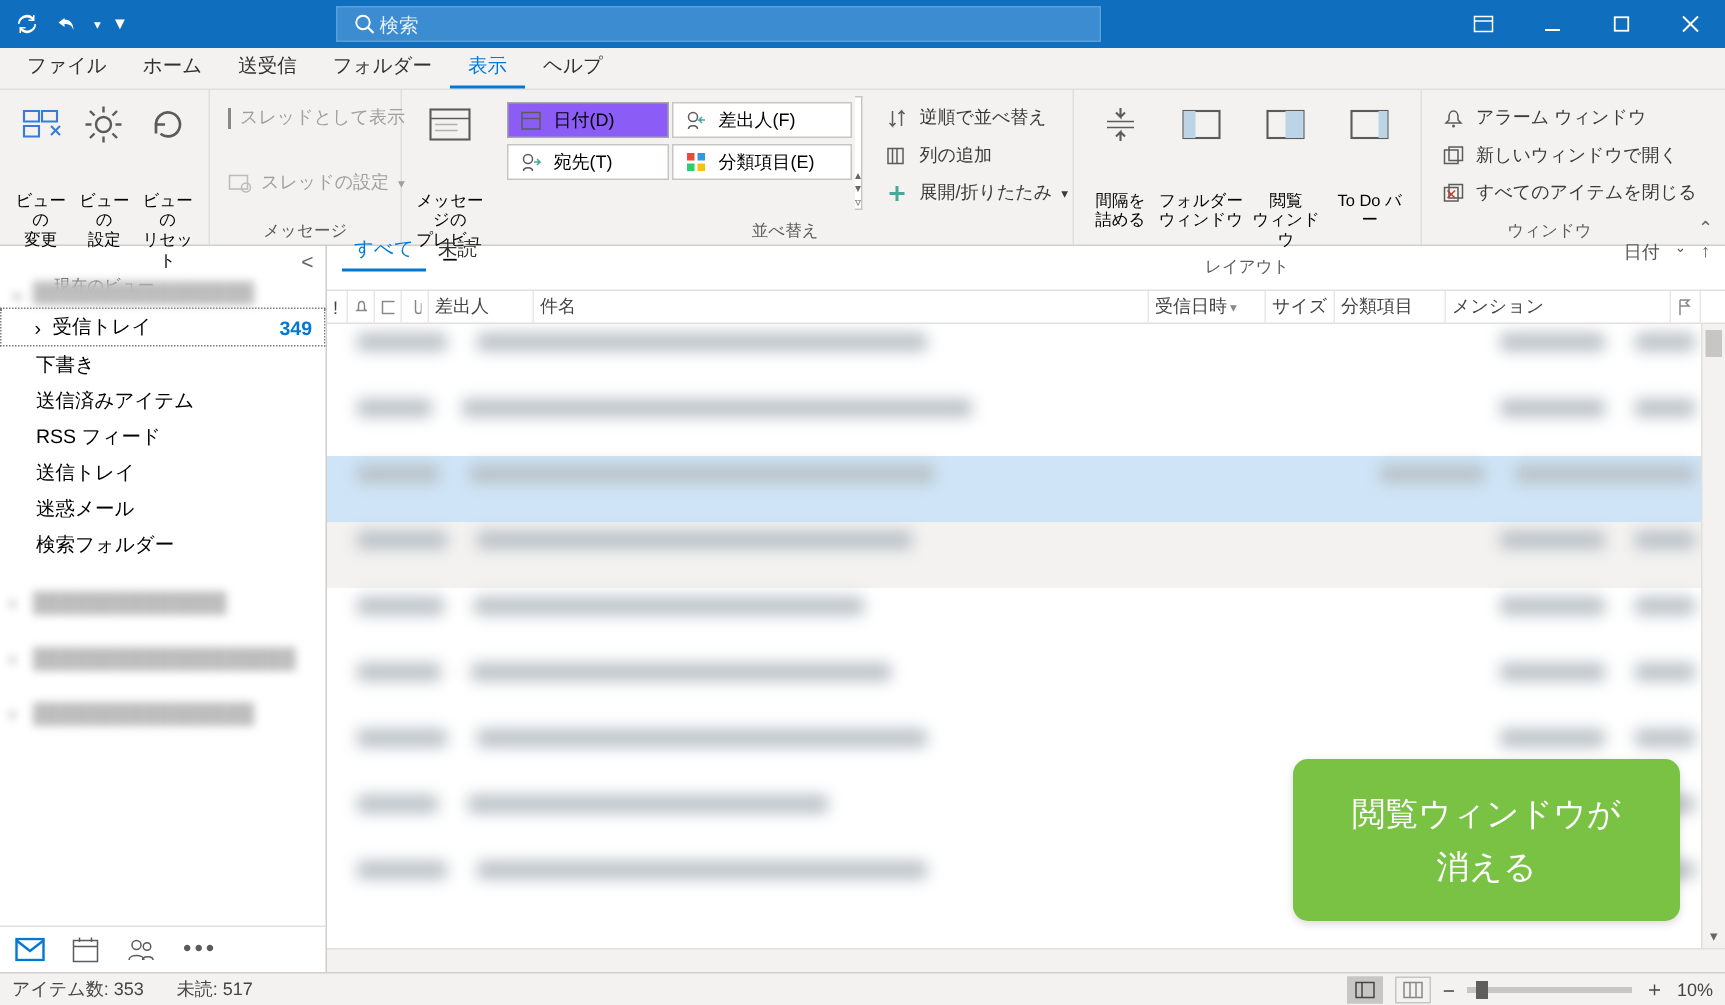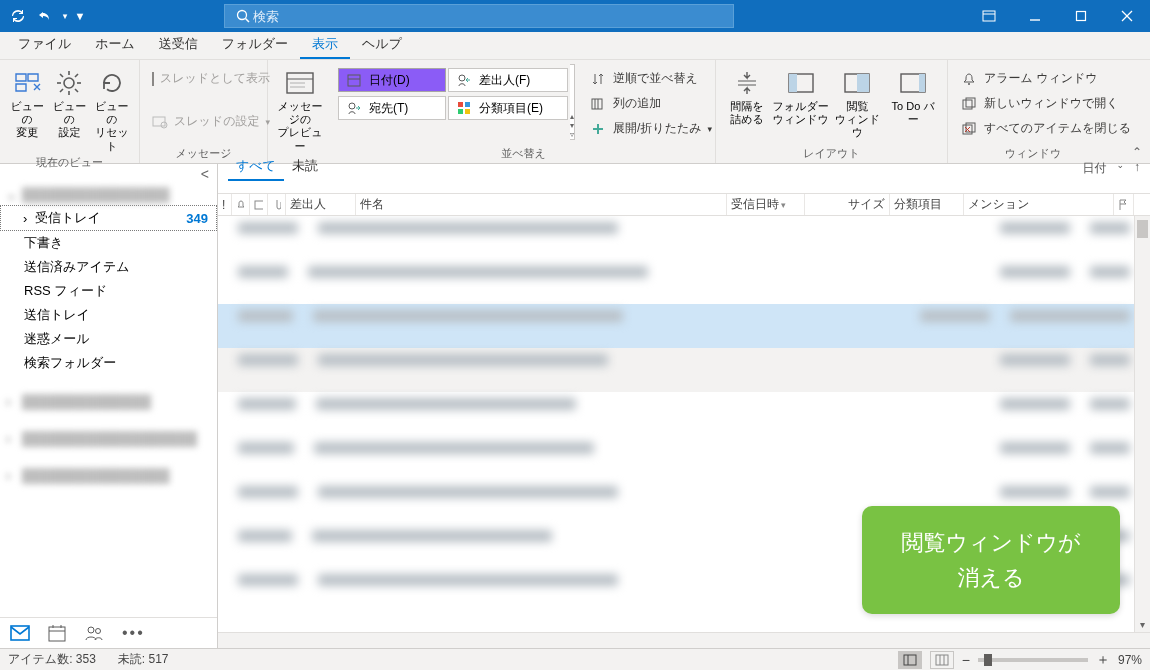--- a/index.html
+++ b/index.html
@@ -16,21 +16,21 @@
   .win-btn svg { stroke:#fff; }
 
   .menubar { height:28px; background:#f3f2f1; border-bottom:1px solid #e1dfdd; display:flex; align-items:flex-end; padding:0 6px; font-size:13px; }
   .menu-item { padding:4px 12px 6px; color:#323130; }
   .menu-item.active { color:#0078d4; border-bottom:2px solid #0078d4; padding-bottom:4px; }
 
   .ribbon { height:104px; background:#f3f2f1; border-bottom:1px solid #d0cecc; display:flex; position:relative; }
   .rgroup { border-right:1px solid #e1dfdd; display:flex; flex-direction:column; padding:4px 6px 2px; }
   .rgroup-body { flex:1; display:flex; align-items:flex-start; }
   .rgroup-label { text-align:center; font-size:11px; color:#5b5b5b; padding-top:2px; }
-  .big-btn { width:44px; display:flex; flex-direction:column; align-items:center; font-size:11px; text-align:center; line-height:1.2; padding-top:2px; }
+  .big-btn { width:44px; display:flex; flex-direction:column; align-items:center; font-size:11px; text-align:center; line-height:1.2; padding-top:2px;gap:28px; }
   .big-btn .ic { height:34px; display:flex; align-items:center; justify-content:center; }
   .small-btn { display:flex; align-items:center; gap:6px; font-size:12px; padding:2px 6px; color:#3b3a39; white-space:nowrap; }
   .small-btn.disabled { color:#a19f9d; }
   .small-btn .box { width:14px; height:14px; border:1px solid #8a8886; background:#fff; }
   .stack { display:flex; flex-direction:column; gap:4px; padding-top:4px; }
   .arr-btn { border:1px solid #c8c6c4; background:#fff; font-size:12px; padding:2px 8px 2px 6px; display:flex; align-items:center; gap:6px; height:24px; }
   .arr-btn.active { background:#8b5cf6; border-color:#a8a6a4; }
   .mini-ic { width:18px; display:inline-flex; justify-content:center; }
   .drop-strip { width:12px; border:1px solid #c8c6c4; border-left:none; display:flex; flex-direction:column; justify-content:flex-end; align-items:center; font-size:8px; color:#666; background:#fff; height:76px; }
   .ribbon-collapse { position:absolute; right:8px; bottom:4px; font-size:12px; color:#666; }
@@ -489,21 +489,21 @@
           </svg>
         </div>
       <div class="ch" style="width:18px;">
           <svg width="10" height="12">
             <path d="M5 1v7a2 2 0 0 0 4 0V3" fill="none" stroke="#888"></path>
           </svg>
         </div>
       <div class="ch" style="width:70px;">差出人</div>
       <div class="ch" style="flex:1;">件名</div>
       <div class="ch sort" style="width:78px;">受信日時</div>
-      <div class="ch" style="width:46px;margin-left:39px;">サイズ</div>
+      <div class="ch" style="width:46px;">サイズ</div>
       <div class="ch" style="width:74px;">分類項目</div>
       <div class="ch" style="width:150px;">メンション</div>
       <div class="ch" style="width:20px;">
           <svg width="10" height="12">
             <path d="M2 1v10M2 1h6l-2 2 2 2H2" fill="none" stroke="#888"></path>
           </svg>
         </div>
       <div style="width:16px;"></div>
     </div>
     <div class="msgrows">
@@ -607,15 +607,15 @@
           <rect x="1" y="1" width="12" height="10" fill="none" stroke="#888"></rect>
           <line x1="5" y1="1" x2="5" y2="11" stroke="#888"></line>
           <line x1="9" y1="1" x2="9" y2="11" stroke="#888"></line>
         </svg>
       </div>
     <span style="font-size:14px;">−</span>
     <div class="zoom-track">
         <div class="knob"></div>
       </div>
     <span style="font-size:14px;">＋</span>
-    <span>97%</span>
+    <span>10%</span>
   </div>
 </div>
 
 </body></html>

